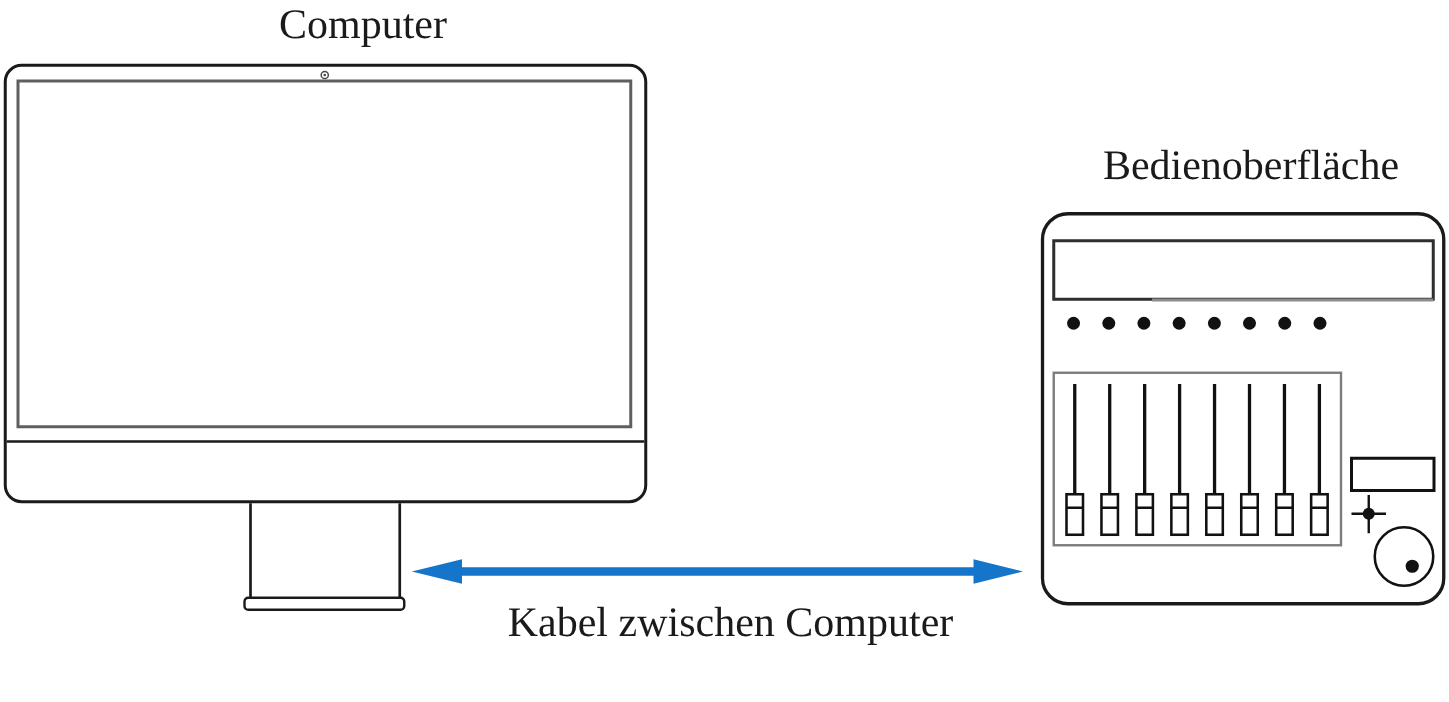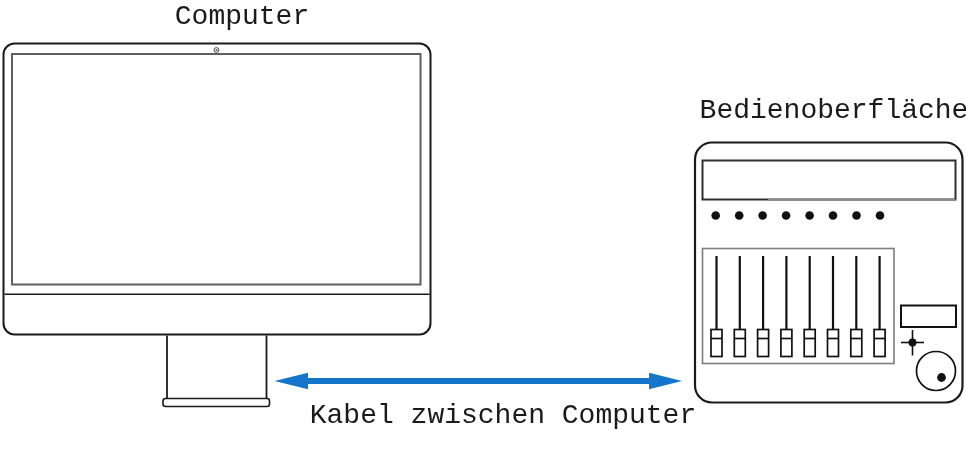--- a/index.html
+++ b/index.html
@@ -1,35 +1,35 @@
 <!DOCTYPE html>
 <html><head>
 <meta charset="utf-8">
 <style>
   html, body { margin: 0; padding: 0; background: #ffffff; }
   .stage {
     position: relative;
     width: 966px;
     height: 468px;
     background: #ffffff;
-    font-family: Liberation Mono, monospace;
+    font-family: Liberation Serif, serif;
     overflow: hidden;
   }
   .stage svg { position: absolute; left: 0; top: 0; }
   .label {
     position: absolute;
     color: #1a1a1a;
     font-size: 28px;
     line-height: 31px;
     text-align: center;
     white-space: nowrap;
   }
   .computer-label { left: 92px;  top: 1px;   width: 300px; }
   .surface-label  { left: 684px; top: 95px;  width: 300px; }
-  .cable-label    { left: 303px; top: 400px; width: 400px; }
+  .cable-label    { left: 287px; top: 400px; width: 400px; }
 
   
   .ink    { stroke: #1a1a1a; fill: #ffffff; }
   .ink-ln { stroke: #1a1a1a; fill: none; }
   .blk    { stroke: #111111; fill: #ffffff; }
   .blk-ln { stroke: #111111; fill: none; }
   .scr    { stroke: #5f5f5f; fill: #ffffff; }
   .pan    { stroke: #7d7d7d; fill: #ffffff; }
   .disp   { stroke: #2e2e2e; fill: #ffffff; }
   .shade  { stroke: #8c8c8c; fill: none; }

